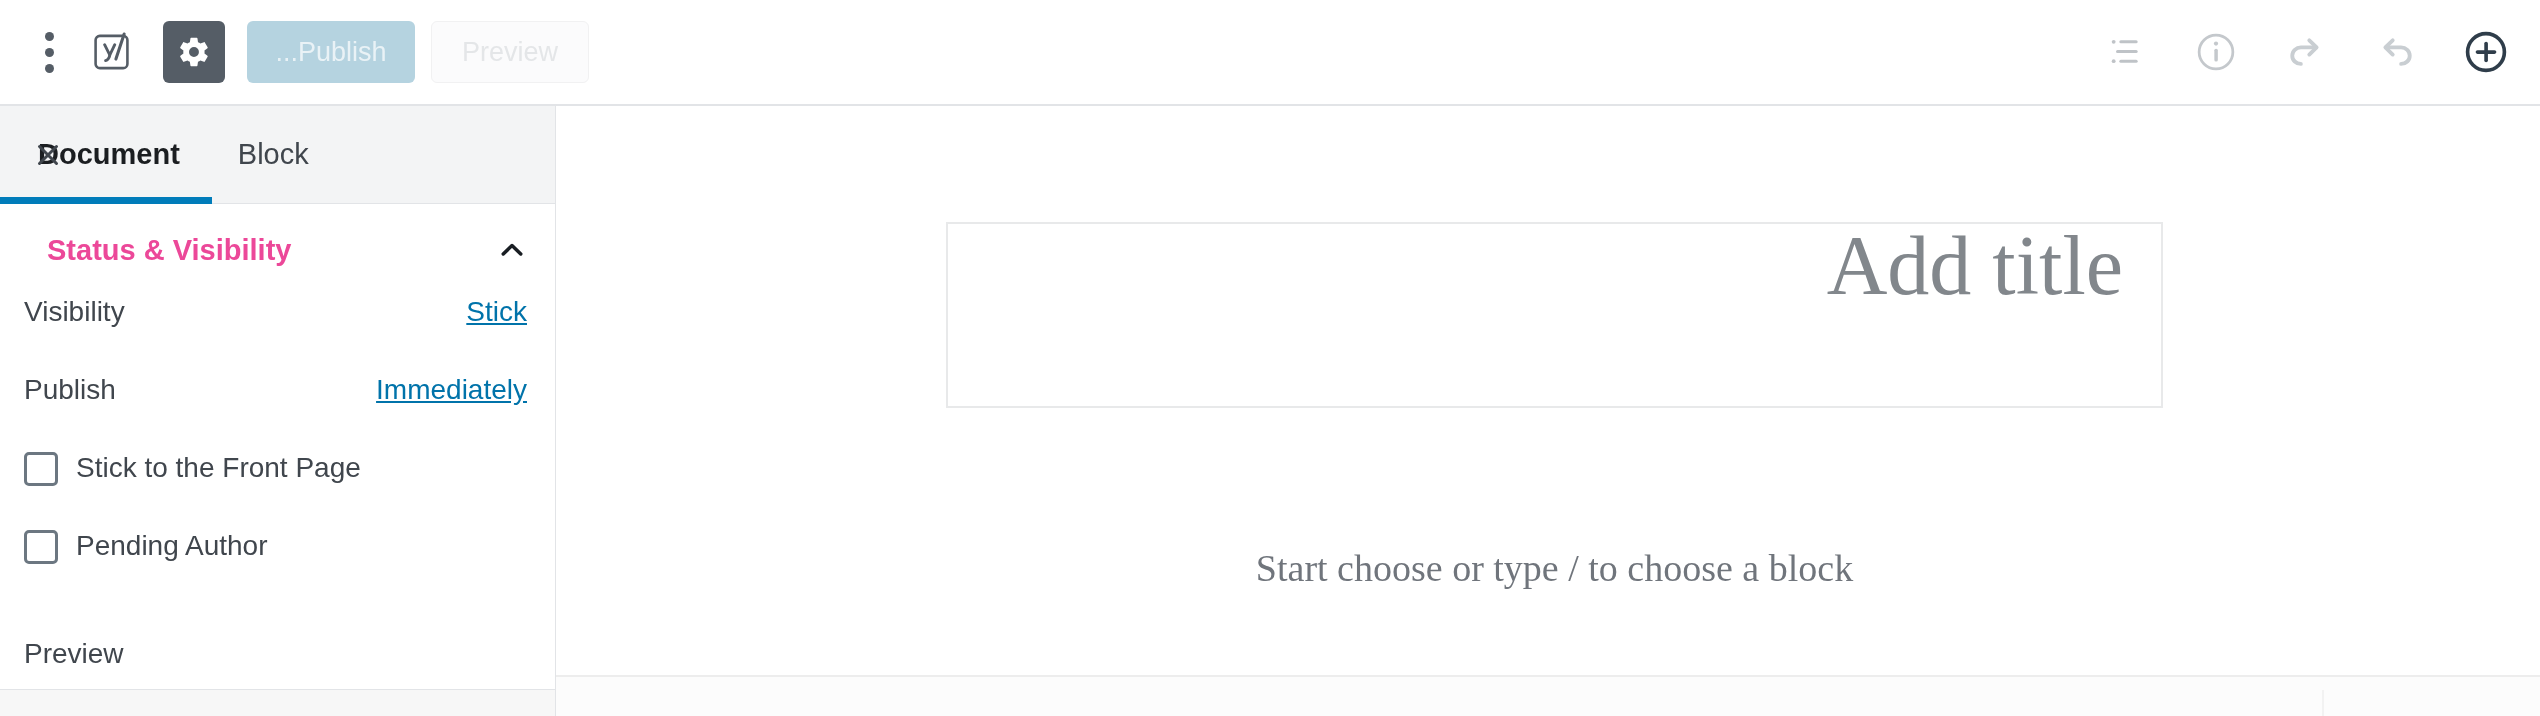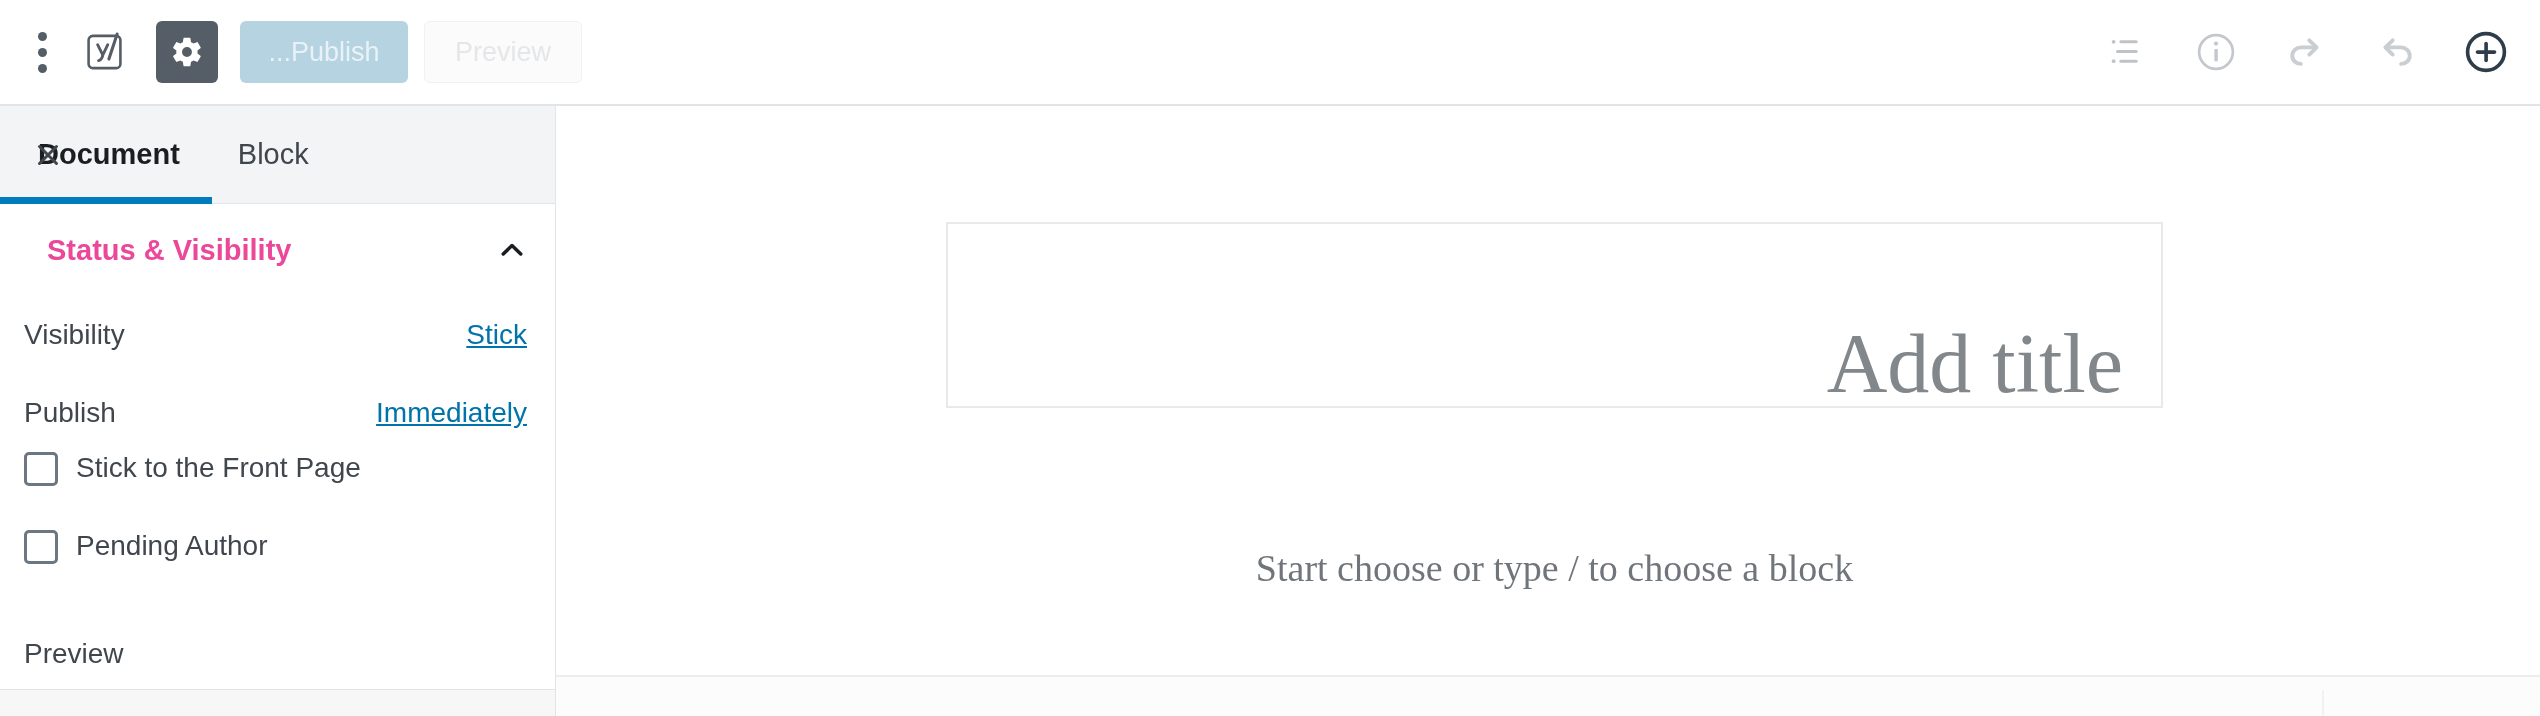--- a/index.html
+++ b/index.html
@@ -29,21 +29,21 @@
     border-bottom: 2px solid #e2e4e7;
     display: flex;
     align-items: center;
     direction: ltr;
   }
 
   .toolbar-left {
     display: flex;
     align-items: center;
     height: 100%;
-    padding-left: 14px;
+    padding-left: 21px;
   }
 
   .toolbar-right {
     margin-left: auto;
     display: flex;
     align-items: center;
     height: 100%;
     padding-right: 26px;
     gap: 34px;
   }
@@ -190,21 +190,21 @@
     color: #ec4899;
     font-family: "Liberation Sans", sans-serif;
     margin-left: 23px;
   }
   .chevron-up { color: #191e23; display: flex; align-items: center; }
 
   .panel-body { padding: 0 28px 0 24px; }
 
   .row {
     display: flex;
-    align-items: center;
+    align-items: flex-start;
     flex-direction: row-reverse;
     justify-content: space-between;
     height: 78px;
   }
   .row-label {
     font-size: 28px;
     color: #40464d;
     font-family: "Liberation Sans", sans-serif;
   }
   .row-link {
@@ -298,21 +298,21 @@
 
   .title-box {
     position: absolute;
     top: 116px;
     right: 377px;
     width: 1217px;
     height: 186px;
     border: 2px solid #e8e9ea;
     background: #ffffff;
     display: flex;
-    align-items: flex-end;
+    align-items: flex-start;
     justify-content: flex-start;
     padding: 0 38px;
     cursor: text;
   }
   .title-placeholder {
     font-family: "Liberation Serif", serif;
     font-size: 84px;
     color: #82878c;
     line-height: 1;
   }

